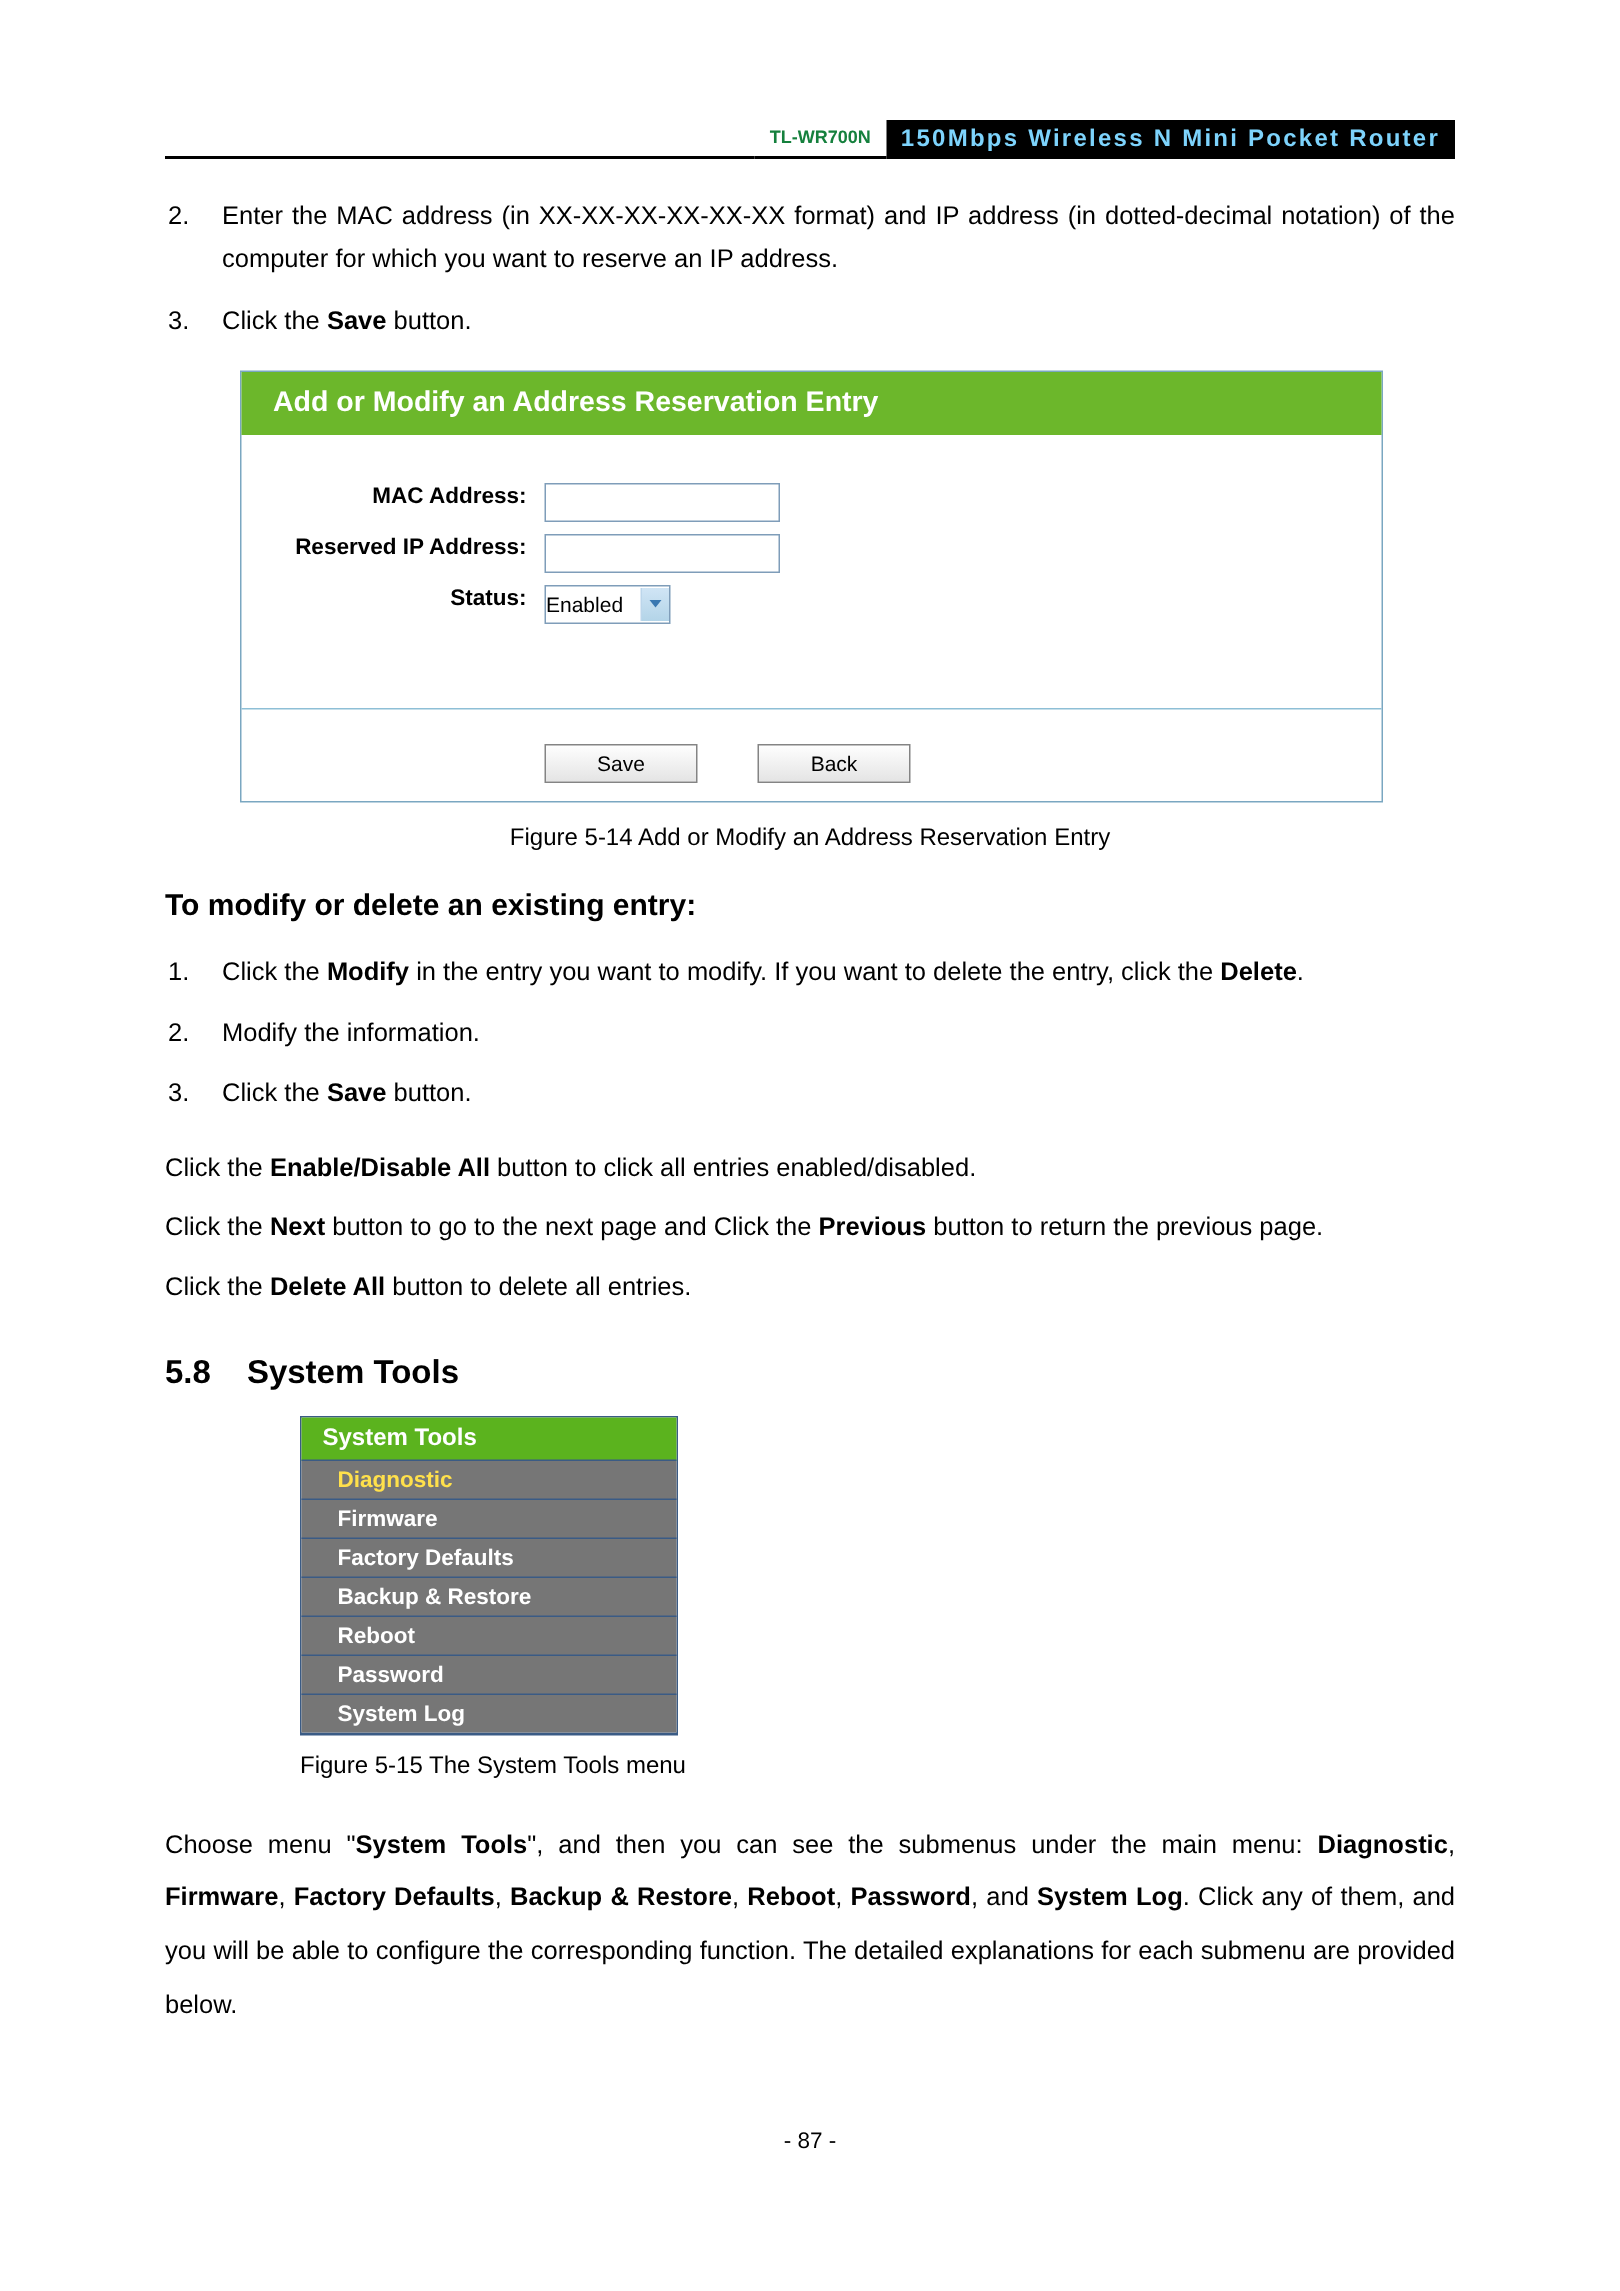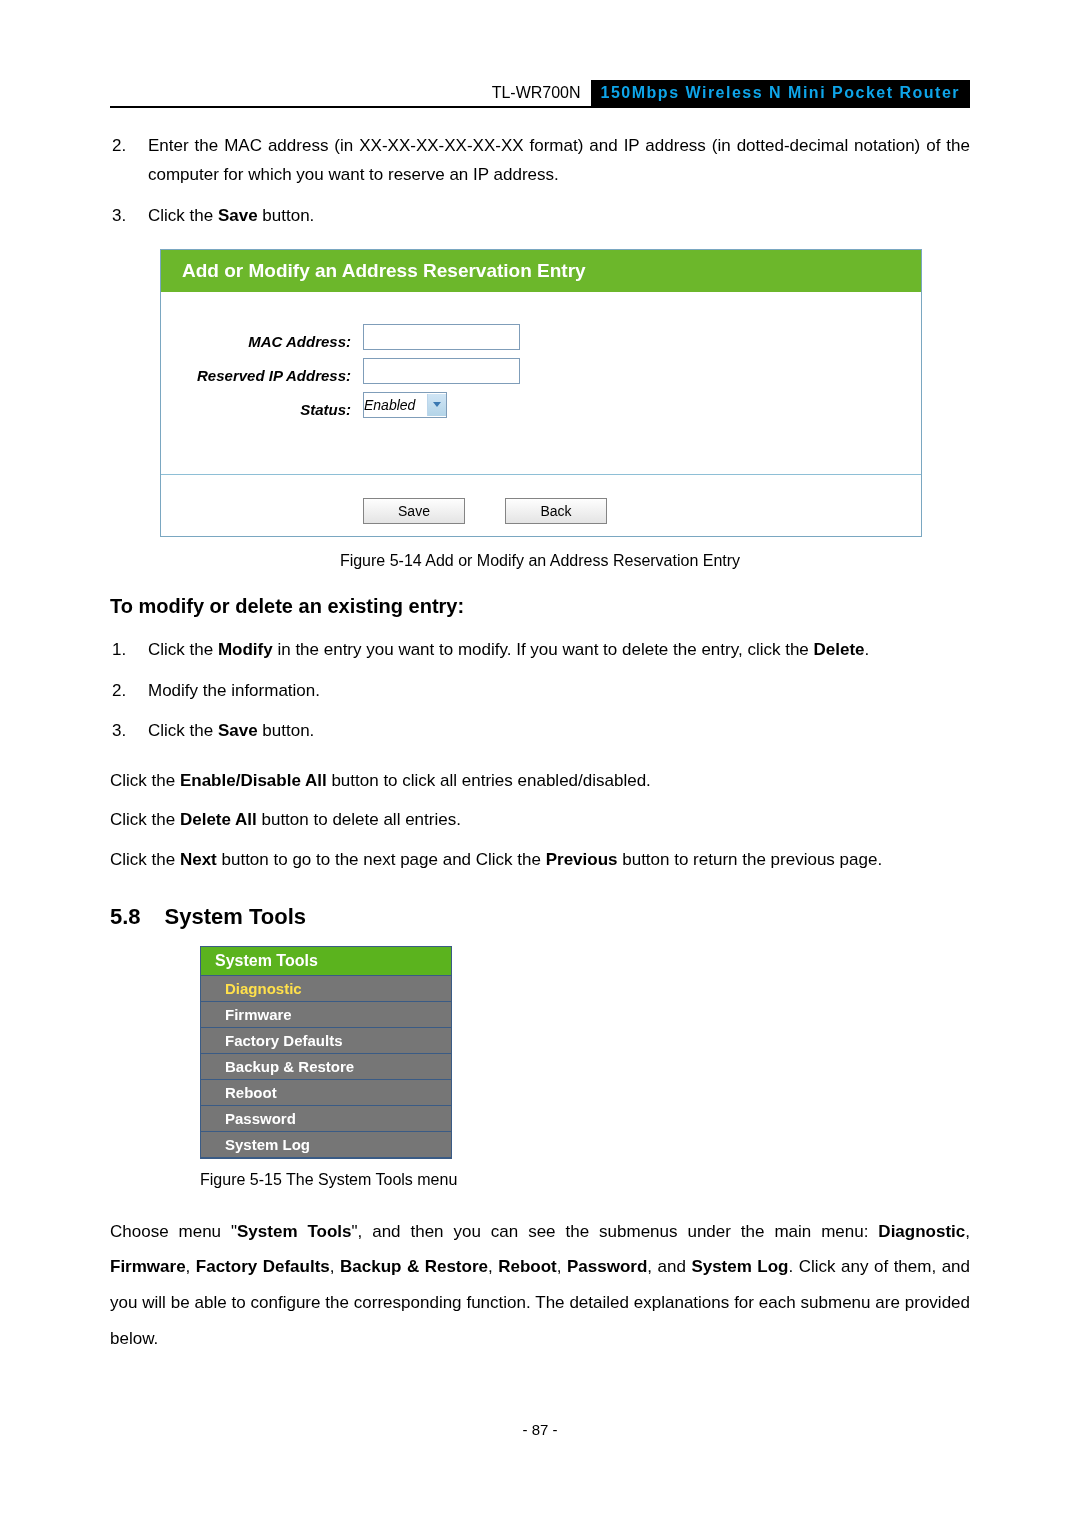--- a/index.html
+++ b/index.html
@@ -20,29 +20,29 @@
   .header-bar {
     display: flex;
     align-items: stretch;
     margin-bottom: 24px;
   }
   .header-bar .left {
     flex: 1;
     border-bottom: 2px solid #000;
   }
   .header-bar .model {
-    font-weight: normal;
-    color: #000000;
+    font-weight: bold;
+    color: #15803d;
     padding: 4px 10px;
     border-bottom: 2px solid #000;
-    font-size: 16px;
+    font-size: 12px;
   }
   .header-bar .desc {
     background: #000;
-    color: #0ea5e9;
+    color: #7dd3fc;
     font-weight: bold;
     padding: 4px 10px;
     font-size: 16px;
     letter-spacing: 1.5px;
   }
   .ol-region {
     margin: 0 0 18px 0;
     padding-left: 2px;
   }
   .ol-item {
@@ -65,23 +65,22 @@
   .figure-title {
     background: #6cb72b;
     color: #fff;
     font-size: 19px;
     padding: 10px 21px;
     font-weight: bold;
   }
   .figure-pad { height: 28px; }
   .form-row {
     display: flex;
-    align-items: flex-end;
+    align-items: flex-start;
     padding: 4px 0;
-    font-style: italic;
   }
   .form-label {
     width: 190px;
     text-align: right;
     font-weight: bold;
     font-size: 15px;
     padding-right: 12px;
   }
   .form-input {
     width: 155px;
@@ -259,24 +258,24 @@
       <div class="txt">
         <span>Click the </span><b>Save</b><span> button.</span>
       </div>
     </div>
   </div>
 
   <div class="body-p">
     <span>Click the </span><b>Enable/Disable All</b><span> button to click all entries enabled/disabled.</span>
   </div>
   <div class="body-p">
+    <span>Click the </span><b>Next</b><span> button to go to the next page and Click the </span><b>Previous</b><span> button to return the previous page.</span>
+  </div>
+  <div class="body-p">
     <span>Click the </span><b>Delete All</b><span> button to delete all entries.</span>
-  </div>
-  <div class="body-p">
-    <span>Click the </span><b>Next</b><span> button to go to the next page and Click the </span><b>Previous</b><span> button to return the previous page.</span>
   </div>
 
   <h2 class="sec">
     <span class="sn">5.8</span><span>System Tools</span>
   </h2>
 
   <div class="menu-box">
     <div class="menu-title">System Tools</div>
     <div class="menu-item active">Diagnostic</div>
     <div class="menu-item">Firmware</div>

